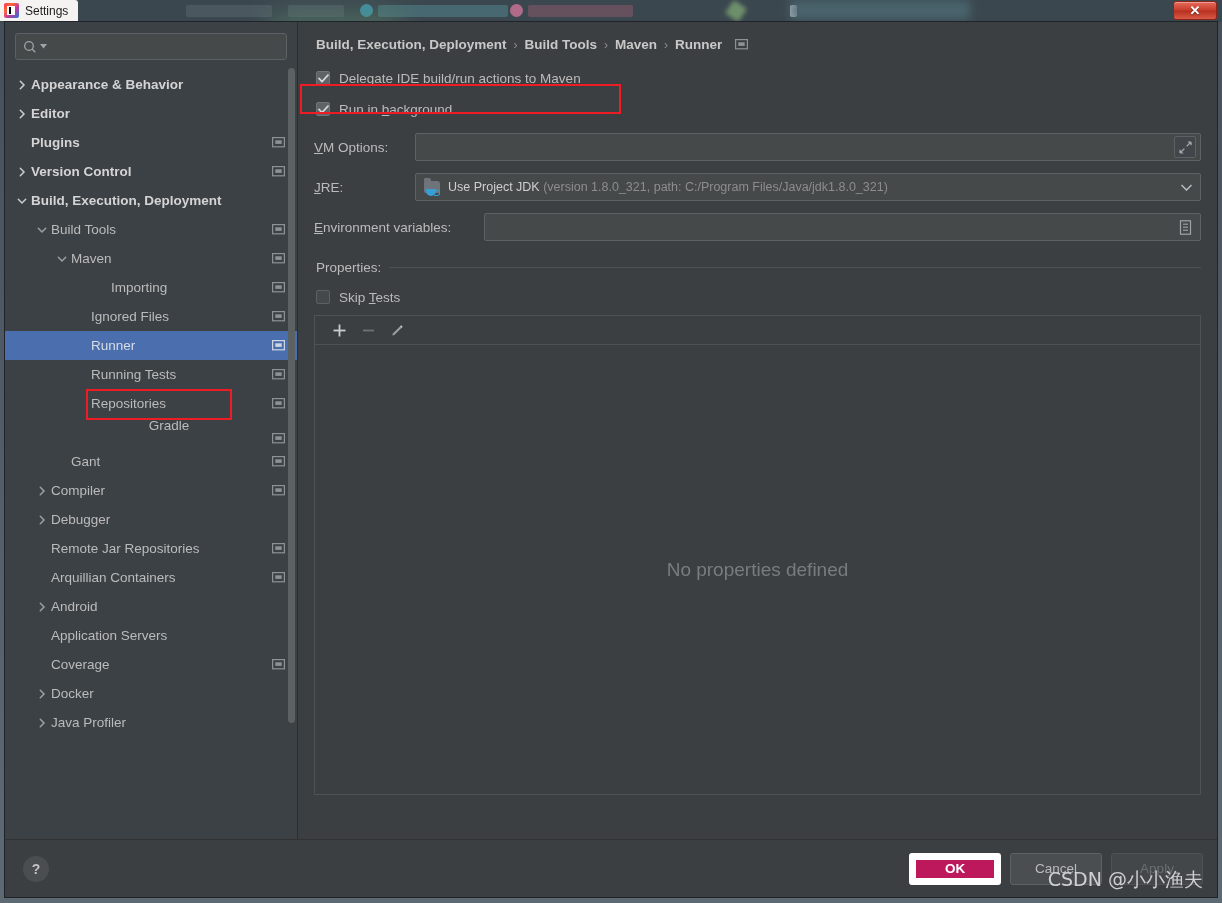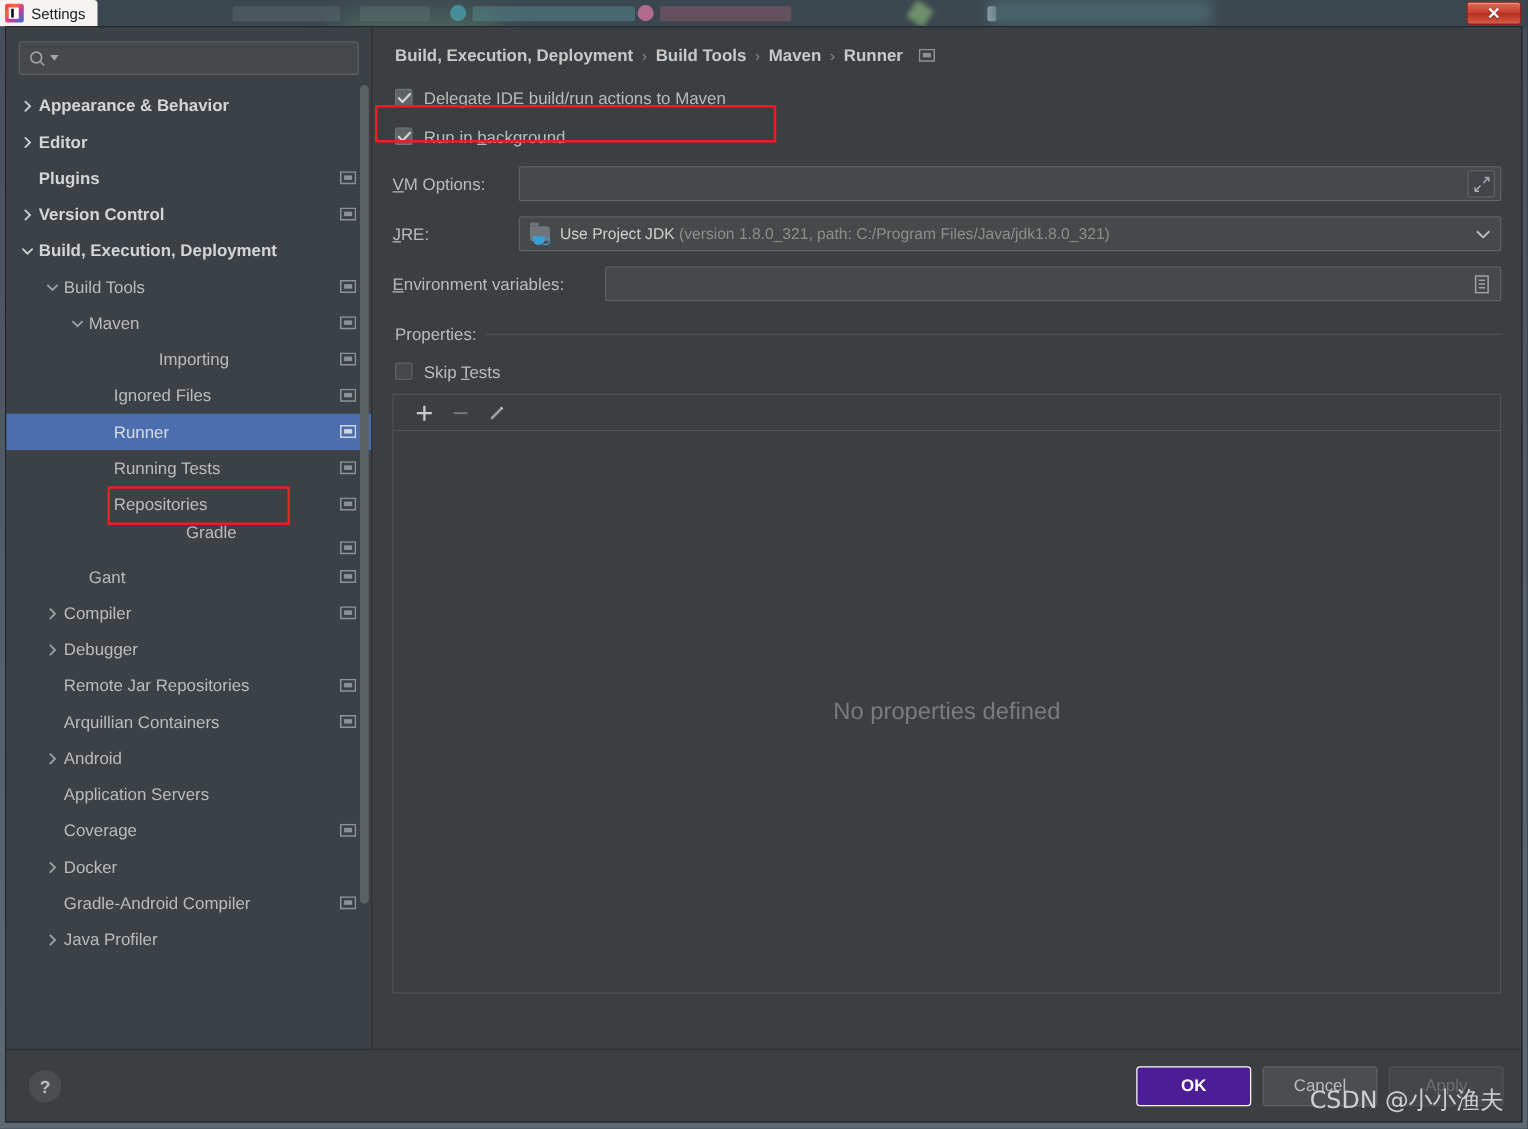--- a/index.html
+++ b/index.html
@@ -276,21 +276,21 @@
     color: #c2c2c2; font-size: 14px; font-weight: bold; cursor: pointer;
   }
   #action-buttons { margin-left: auto; display: flex; gap: 9px; }
   .dlg-btn {
     width: 92px; height: 32px; border-radius: 3px;
     font-size: 13.5px; font-family: "Liberation Sans", sans-serif;
     display: flex; align-items: center; justify-content: center;
     cursor: pointer;
   }
   .dlg-btn.primary {
-    background: #4c1d95; border: 1px solid #ffffff; color: #ffffff; font-weight: bold;
+    background: #be185d; border: 7px solid #ffffff; color: #ffffff; font-weight: bold;
   }
   .dlg-btn.normal {
     background: #4a4e51; border: 1px solid #5c6164; color: #bbbbbb;
   }
   .dlg-btn.disabled {
     background: #43474a; border: 1px solid #4e5254; color: #6b6f72;
   }
 
   #watermark {
     position: absolute; right: 14px; bottom: 4px;
@@ -404,21 +404,21 @@
               <svg width="10" height="10" viewBox="0 0 10 10">
                 <path d="M1.3 3.3 L5 7 L8.7 3.3" fill="none" stroke="#9ba0a3" stroke-width="1.5" stroke-linecap="round"></path>
               </svg>
             </div>
             <div class="label">Maven</div>
             <svg class="screen-icon" width="13" height="11" viewBox="0 0 13 11">
               <rect x="0.6" y="0.6" width="11.8" height="9.2" fill="none" stroke="#8d9296" stroke-width="1.2"></rect>
               <rect x="3.3" y="3.3" width="6.4" height="3.6" fill="#8d9296"></rect>
             </svg>
           </div>
-          <div class="tree-row" style="padding-left: 104px;">
+          <div class="tree-row" style="padding-left: 48px; gap: 40px;">
             <div class="twisty"></div>
             <div class="label">Importing</div>
             <svg class="screen-icon" width="13" height="11" viewBox="0 0 13 11">
               <rect x="0.6" y="0.6" width="11.8" height="9.2" fill="none" stroke="#8d9296" stroke-width="1.2"></rect>
               <rect x="3.3" y="3.3" width="6.4" height="3.6" fill="#8d9296"></rect>
             </svg>
           </div>
           <div class="tree-row" style="padding-left: 68px;">
             <div class="twisty"></div>
             <div class="label">Ignored Files</div>
@@ -523,28 +523,20 @@
               <rect x="3.3" y="3.3" width="6.4" height="3.6" fill="#8d9296"></rect>
             </svg>
           </div>
           <div class="tree-row" style="padding-left: 28px;">
             <div class="twisty">
               <svg width="10" height="10" viewBox="0 0 10 10">
                 <path d="M3.3 1.3 L7 5 L3.3 8.7" fill="none" stroke="#9ba0a3" stroke-width="1.5" stroke-linecap="round"></path>
               </svg>
             </div>
             <div class="label">Docker</div>
-          </div>
-          <div class="tree-row" style="padding-left: 28px;">
-            <div class="twisty"></div>
-            <div class="label">Gradle-Android Compiler</div>
-            <svg class="screen-icon" width="13" height="11" viewBox="0 0 13 11">
-              <rect x="0.6" y="0.6" width="11.8" height="9.2" fill="none" stroke="#8d9296" stroke-width="1.2"></rect>
-              <rect x="3.3" y="3.3" width="6.4" height="3.6" fill="#8d9296"></rect>
-            </svg>
           </div>
           <div class="tree-row" style="padding-left: 28px;">
             <div class="twisty">
               <svg width="10" height="10" viewBox="0 0 10 10">
                 <path d="M3.3 1.3 L7 5 L3.3 8.7" fill="none" stroke="#9ba0a3" stroke-width="1.5" stroke-linecap="round"></path>
               </svg>
             </div>
             <div class="label">Java Profiler</div>
           </div>
         </div>

